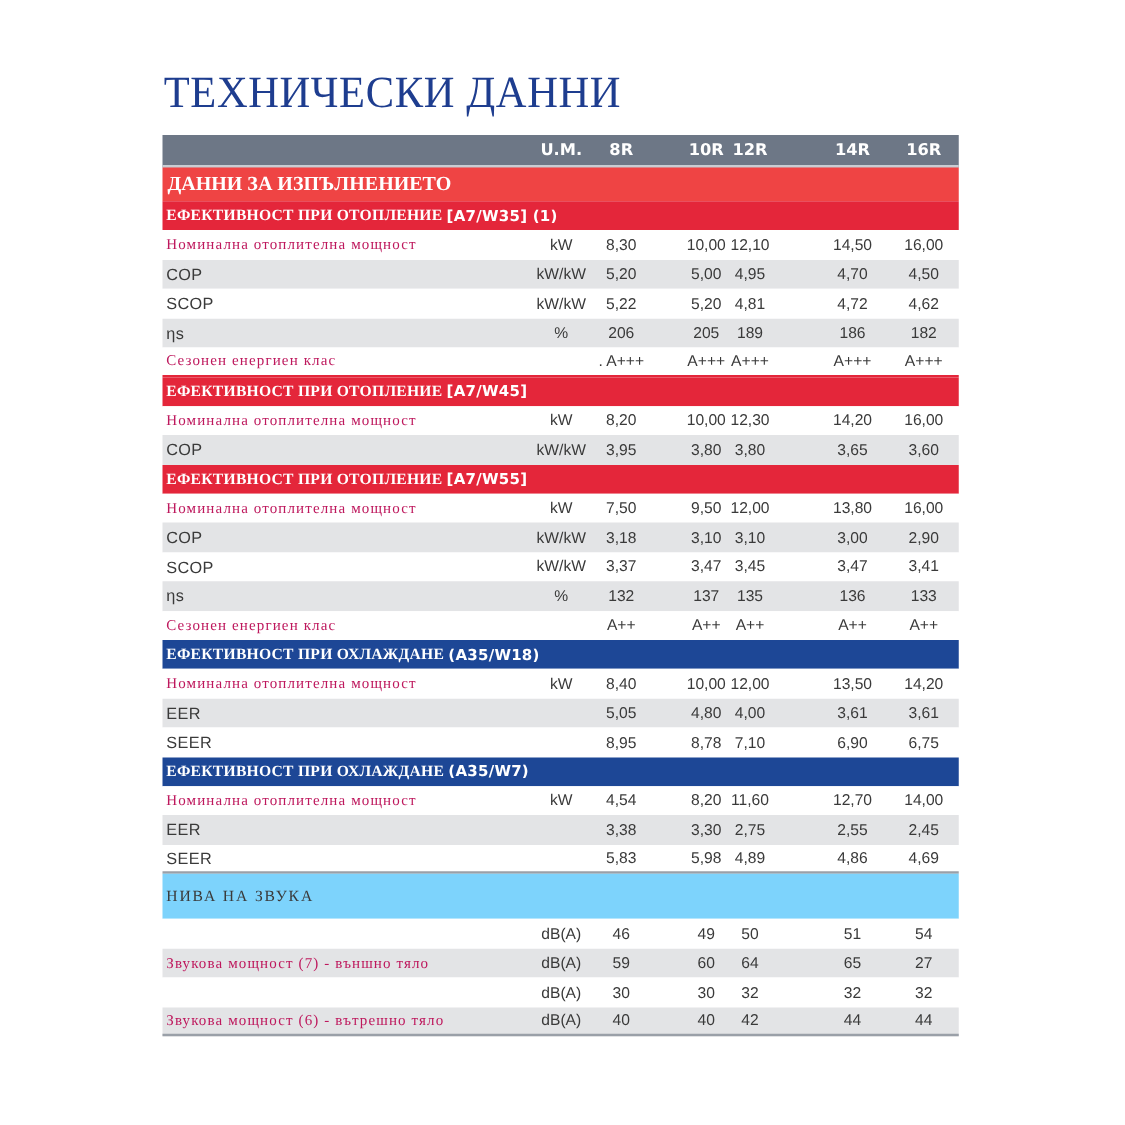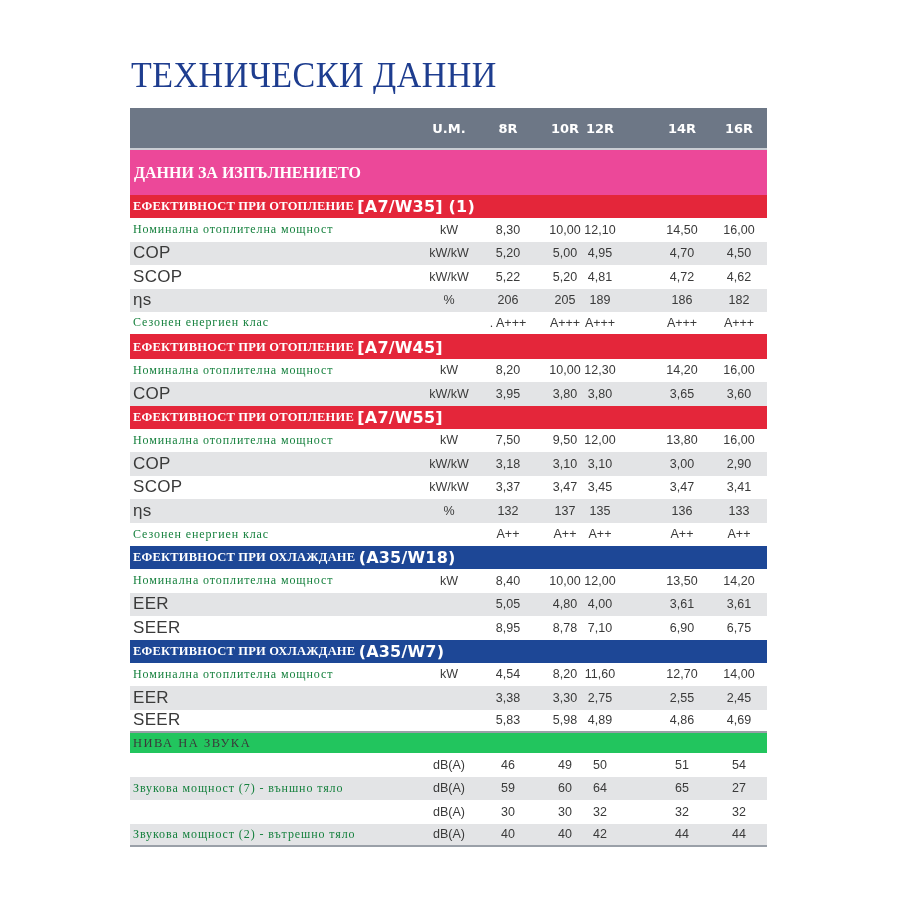--- a/index.html
+++ b/index.html
@@ -5,40 +5,40 @@
   html, body { margin:0; padding:0; background:#ffffff; }
   body { width:900px; height:900px; position:relative; overflow:hidden; }
   .title {
     position:absolute; left:131px; top:56px;
     font-family:"Liberation Serif","DejaVu Serif",serif;
     font-size:34px; color:#1e3d8f; letter-spacing:0.5px; font-weight:normal;
     transform:scaleY(1.05);
   }
   .table { position:absolute; left:130px; top:108px; width:637px; }
   .row { position:relative; display:flex; align-items:center; box-sizing:border-box; }
-  .hdr { height:42px; background:#6d7786; border-bottom:2px solid #c9cdd3; }
+  .hdr { height:26px; background:#6d7786; border-bottom:2px solid #c9cdd3; }
   .hdr .c { color:#ffffff; font-family:"DejaVu Sans",sans-serif; font-weight:bold; font-size:13px; }
-  .subtitle { height:45px; background:#ec4899; }
+  .subtitle { height:27px; background:#ef4444; }
   .subtitle .lbl { color:#ffffff; font-family:"Liberation Serif",serif; font-weight:bold; font-size:16px; padding-left:4px; }
   .sec { height:23px;text-decoration:underline; }
   .sec.red { background:#e4263a; }
   .sec.blue { background:#1d4796; }
   .sec .lbl { color:#ffffff; font-family:"Liberation Serif",serif; font-weight:bold; font-size:12.5px; padding-left:3px; letter-spacing:0.2px; }
-  .sec .lbl .code { font-family:"DejaVu Sans",sans-serif; font-size:16px; }
-  .sec.noise { background:#22c55e; height:20px; }
+  .sec .lbl .code { font-family:"DejaVu Sans",sans-serif; font-size:12px; }
+  .sec.noise { background:#7dd3fc; height:36px; }
   .sec.noise .lbl { color:#3a3a3a; font-weight:normal; letter-spacing:1.5px; font-size:12.5px; }
   .d { height:23.5px; }
   .d.g { background:#e3e4e6; }
   .d.w { background:#ffffff; }
   .c { position:absolute; top:0; height:100%; display:flex; align-items:center; justify-content:center; font-family:"Liberation Sans",sans-serif; font-size:12.5px; color:#3a3a3a; }
   .lbl { position:absolute; left:0; top:0; height:100%; display:flex; align-items:center; padding-left:3px; }
-  .lbl.serif { font-family:"Liberation Serif",serif; font-size:12px; letter-spacing:0.9px; color:#15803d; }
-  .lbl.sans { font-family:"Liberation Sans",sans-serif; font-size:17px; color:#3a3a3a; letter-spacing:0.3px; }
+  .lbl.serif { font-family:"Liberation Serif",serif; font-size:12px; letter-spacing:0.9px; color:#be185d; }
+  .lbl.sans { font-family:"Liberation Sans",sans-serif; font-size:13px; color:#3a3a3a; letter-spacing:0.3px; }
   .um { left:290px; width:58px; }
-  .v0 { left:352px; width:52px; }
+  .v0 { left:341px; width:52px; }
   .v1 { left:409px; width:52px; }
   .v2 { left:444px; width:52px; }
   .v3 { left:526px; width:52px;text-align:center; }
   .v4 { left:583px; width:52px; }
   .lastline { border-bottom:2px solid #9aa0a8; }
   .redline { border-bottom:2px solid #e4263a; }
 </style>
 </head>
 <body>
 
@@ -280,21 +280,21 @@
       </div>
       <div class="row d w">
         <span class="c um">dB(A)</span>
         <span class="c v0">30</span>
         <span class="c v1">30</span>
         <span class="c v2">32</span>
         <span class="c v3">32</span>
         <span class="c v4">32</span>
       </div>
       <div class="row d g lastline">
-        <span class="lbl serif">Звукова мощност (2) - вътрешно тяло</span>
+        <span class="lbl serif">Звукова мощност (6) - вътрешно тяло</span>
         <span class="c um">dB(A)</span>
         <span class="c v0">40</span>
         <span class="c v1">40</span>
         <span class="c v2">42</span>
         <span class="c v3">44</span>
         <span class="c v4">44</span>
       </div>
     </div>
 </div>
 

